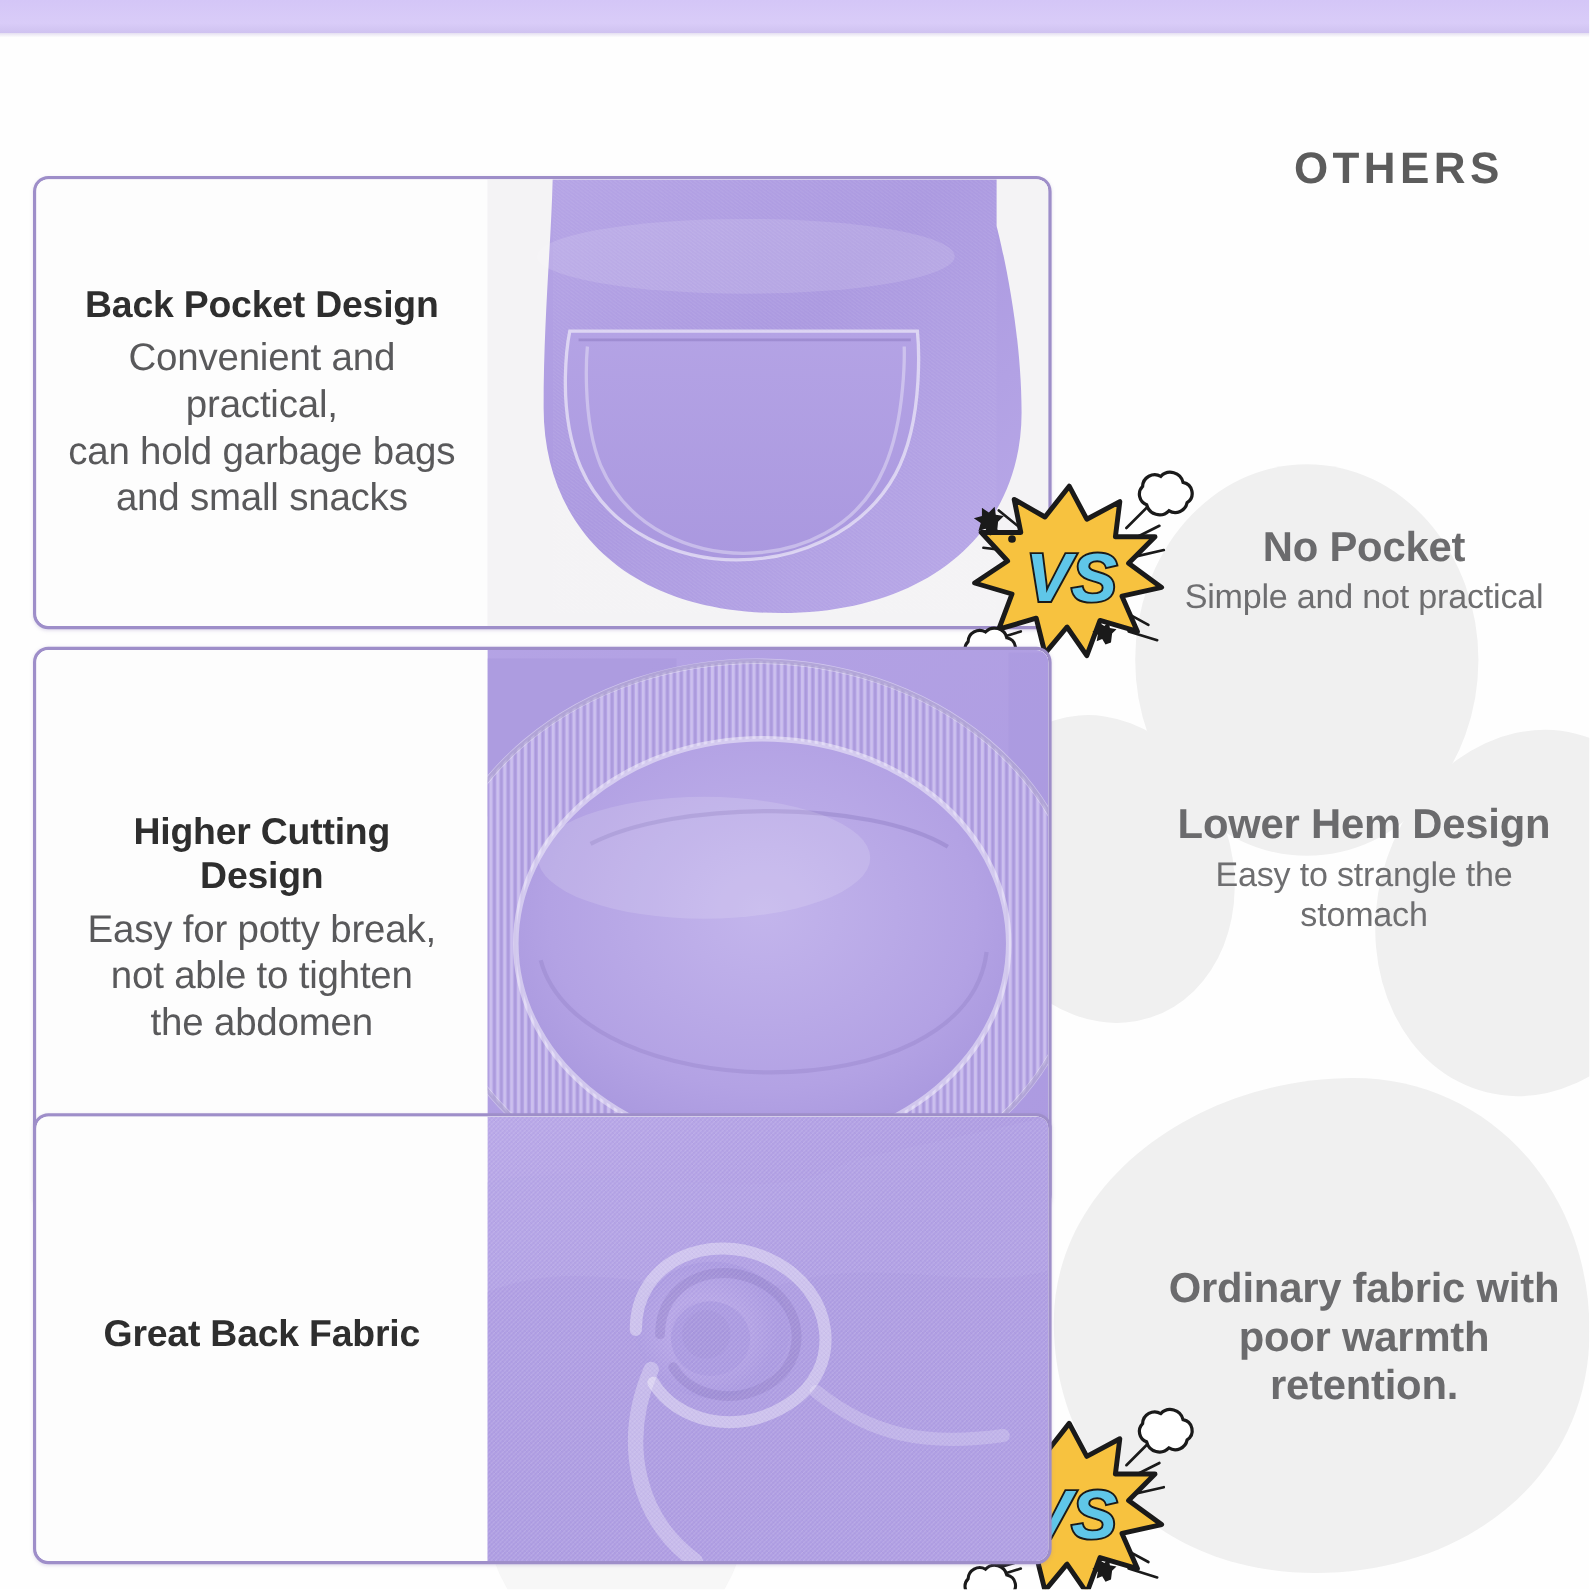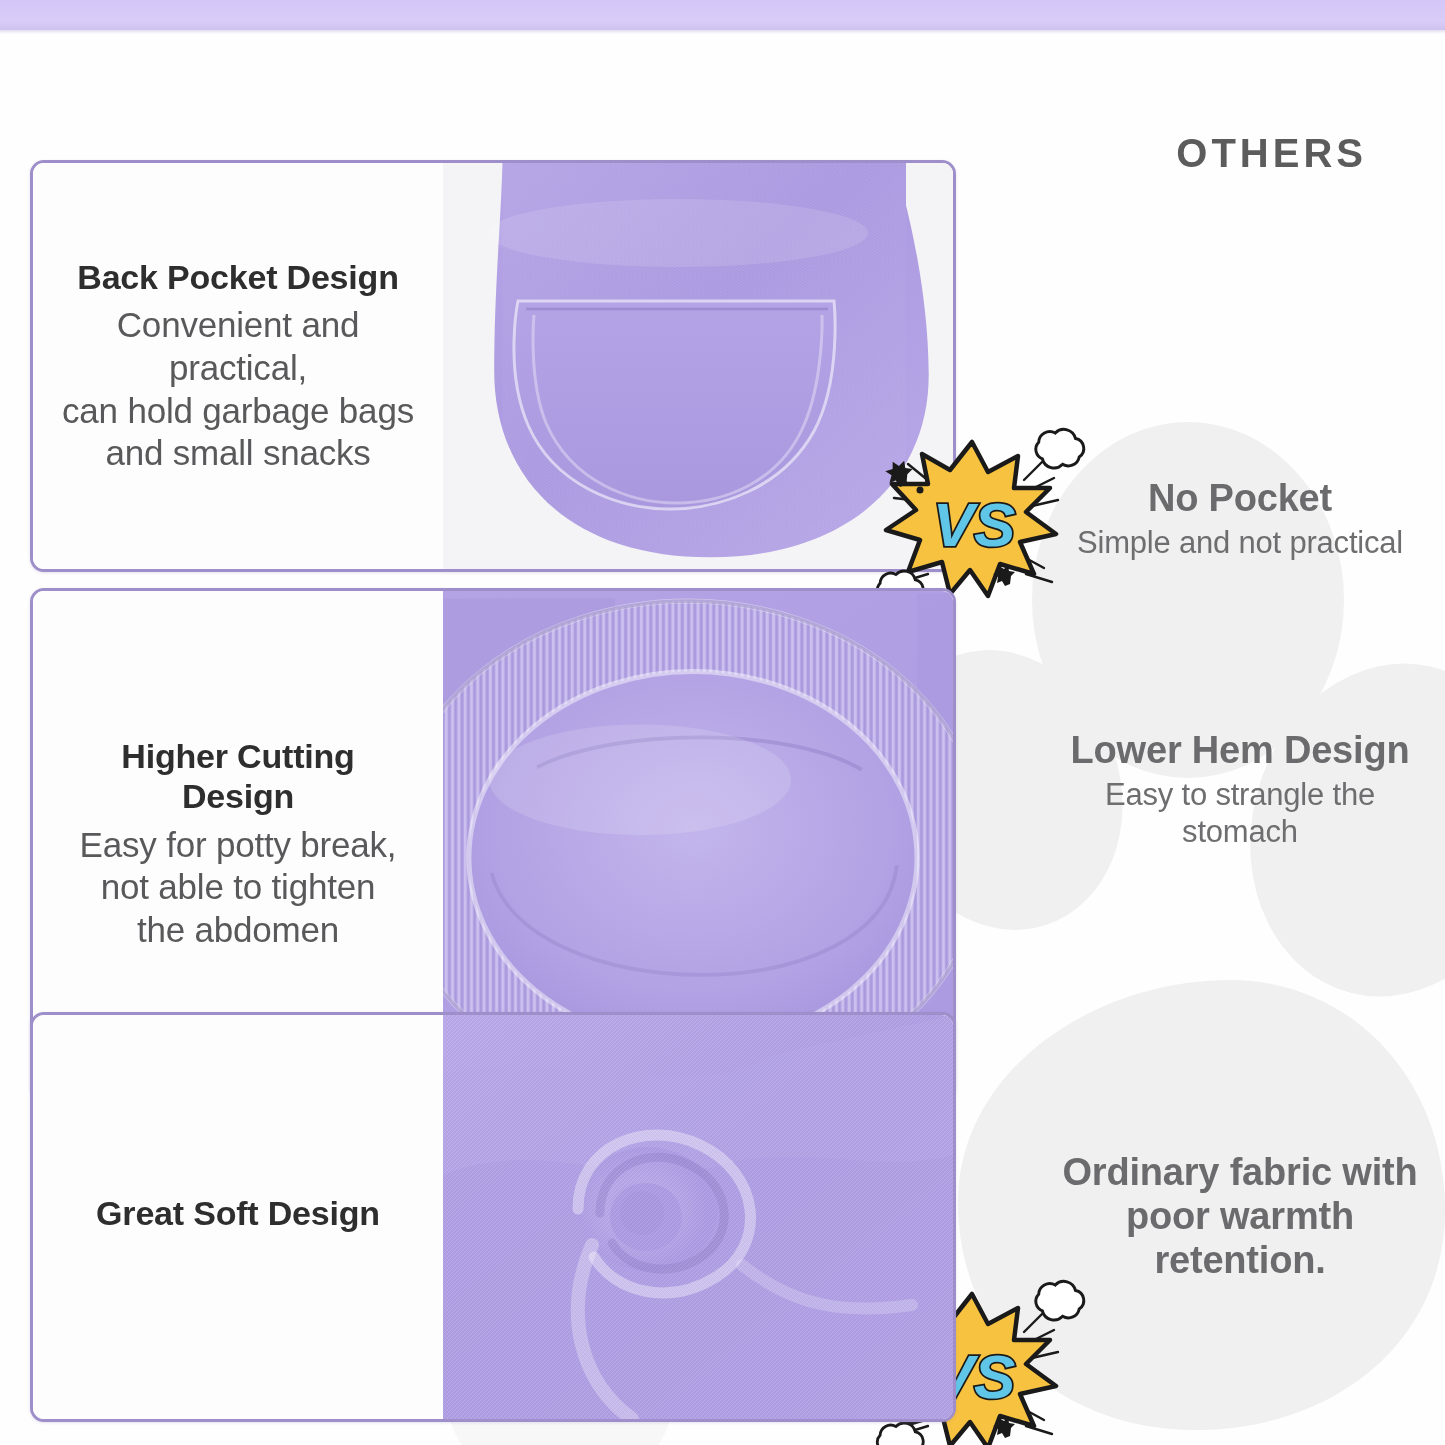--- a/index.html
+++ b/index.html
@@ -316,21 +316,21 @@
     <div class="right-text" style="top:140px;">
       <div class="right-title">Lower Hem Design</div>
       <div class="right-sub" style="white-space: pre-line;">Easy to strangle the
 stomach</div>
     </div>
   </div>
 
   <div class="row" style="top:1012px;height:410px;">
     <div class="card">
       <div class="card-text">
-        <div class="card-title">Great Soft Design</div>
+        <div class="card-title">Great Back Fabric</div>
       </div>
       <div class="card-photo">
         <svg class="photo-svg" viewBox="0 0 512 404" preserveAspectRatio="xMidYMid slice">
           <defs>
             <linearGradient id="g3" x1="0" y1="0" x2="1" y2="1">
               <stop offset="0%" stop-color="#b9a8e8"></stop>
               <stop offset="50%" stop-color="#ae9ce2"></stop>
               <stop offset="100%" stop-color="#b6a5e6"></stop>
             </linearGradient>
             <radialGradient id="swirl" cx="44%" cy="50%" r="48%">

